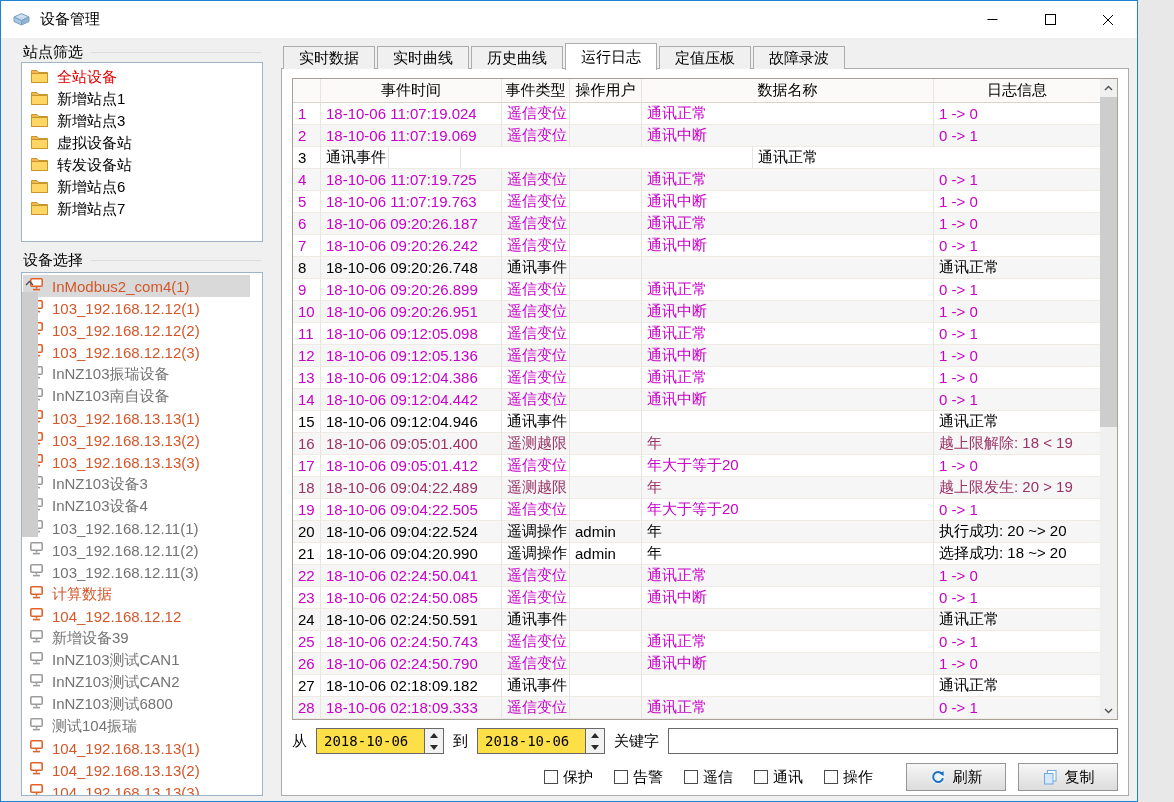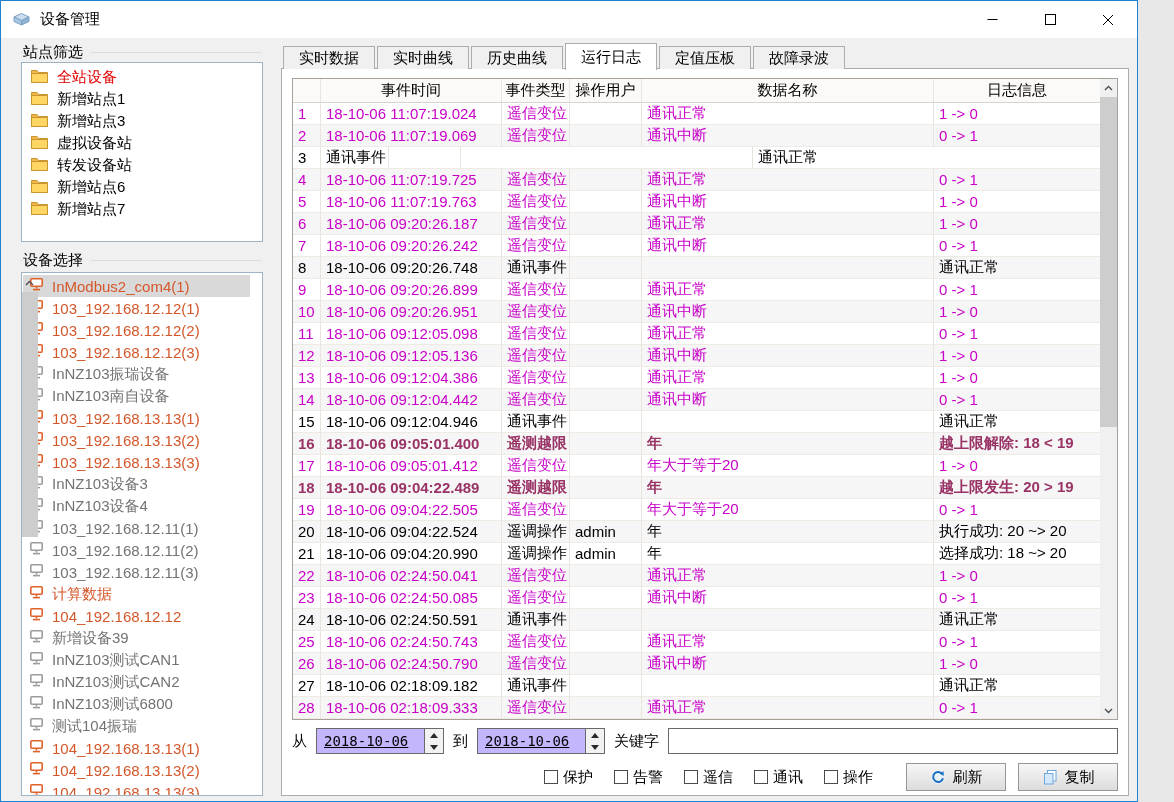--- a/index.html
+++ b/index.html
@@ -50,32 +50,32 @@
   .tbody .tr:nth-child(even){background:#F6F6F6;}
   .td{box-sizing:border-box;border-right:1px solid #E9E4DD;border-bottom:1px solid #EFEAE4;
     display:flex;align-items:center;padding-left:5px;white-space:nowrap;overflow:hidden;}
   .c0{width:28px;flex:none;}
   .c1{width:181px;flex:none;}
   .c2{width:68px;flex:none;}
   .c3{width:72px;flex:none;}
   .c4{width:292px;flex:none;}
   .c5{flex:1;min-width:0;border-right:none;}
   .tr.m{color:#C800C8;}
-  .tr.w{color:#993366;font-weight:bold;}
+  .tr.w{color:#993366;}
   .tr.k{color:#000;}
   
   .scrollbar{width:17px;flex:0 0 auto;background:#F0F0F0;position:relative;}
   .sb-btn{position:absolute;left:0;width:17px;height:17px;display:flex;align-items:center;justify-content:center;}
   .sb-up{top:0;}.sb-down{bottom:0;}
   .sb-thumb{position:absolute;left:0;width:17px;background:#CDCDCD;}
   .log-sb .sb-thumb{top:18px;height:330px;}
   .dev-sb .sb-thumb{top:18px;height:245px;}
   
   .filter-row{display:flex;align-items:center;gap:9px;margin-top:8px;height:26px;flex:0 0 auto;}
-  .datebox{width:128px;height:26px;box-sizing:border-box;border:1px solid #696969;background:#c4b5fd;display:flex;text-decoration:underline;}
+  .datebox{width:128px;height:26px;box-sizing:border-box;border:1px solid #696969;background:#fde047;display:flex;}
   .dateval{flex:1;display:flex;align-items:center;padding-left:7px;font-family:"DejaVu Sans Mono","Liberation Mono",monospace;font-size:14px;}
   .spin{width:18px;border-left:1px solid #696969;background:#F2F2F2;display:flex;flex-direction:column;}
   .spin-btn{flex:1;display:flex;align-items:center;justify-content:center;}
   .tri-up{width:0;height:0;border-left:4px solid transparent;border-right:4px solid transparent;border-bottom:5px solid #2A2A2A;}
   .tri-down{width:0;height:0;border-left:4px solid transparent;border-right:4px solid transparent;border-top:5px solid #2A2A2A;}
   .kw{flex:1;height:26px;box-sizing:border-box;border:1px solid #696969;background:#fff;font:15px "Liberation Sans","DejaVu Sans",sans-serif;padding:0 5px;outline:none;}
   
   .options-row{display:flex;align-items:center;justify-content:flex-end;margin-top:8px;height:30px;flex:0 0 auto;}
   .checks{display:flex;align-items:center;}
   .chk{display:flex;align-items:center;gap:5px;margin-right:21px;cursor:default;font-family:Liberation Serif, serif;}

